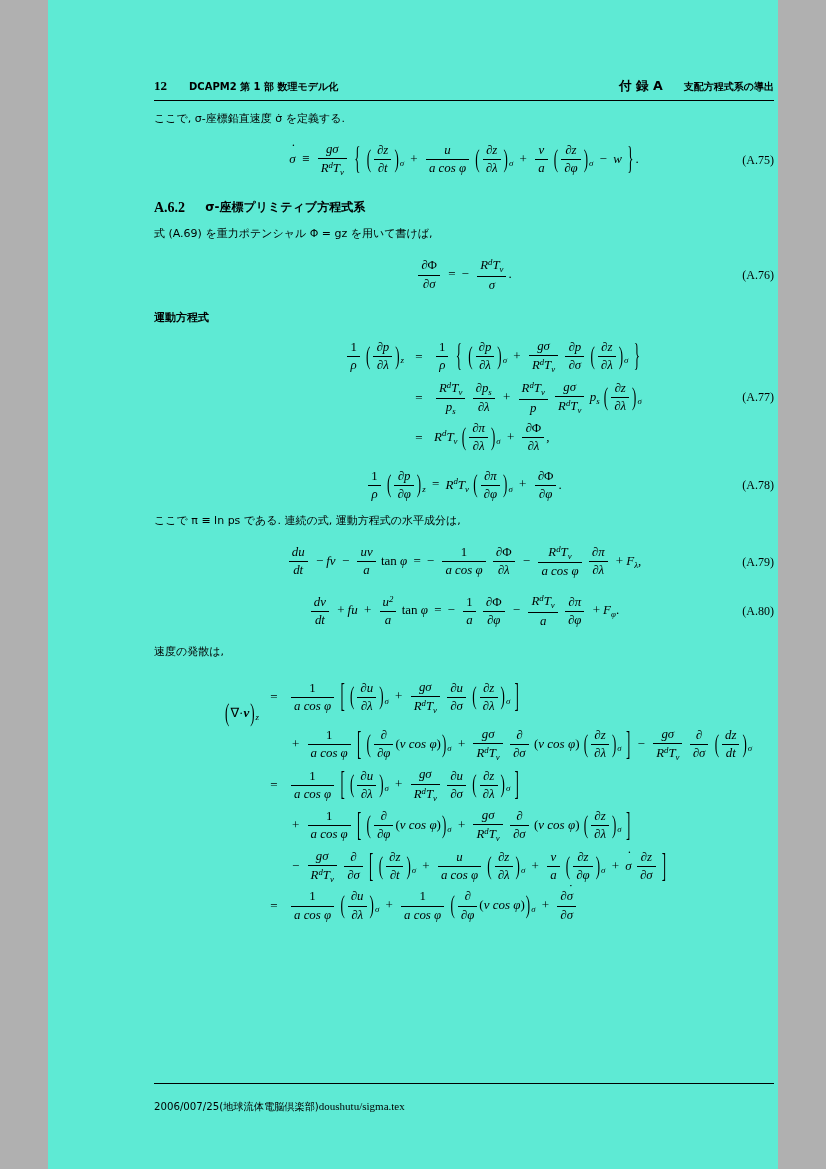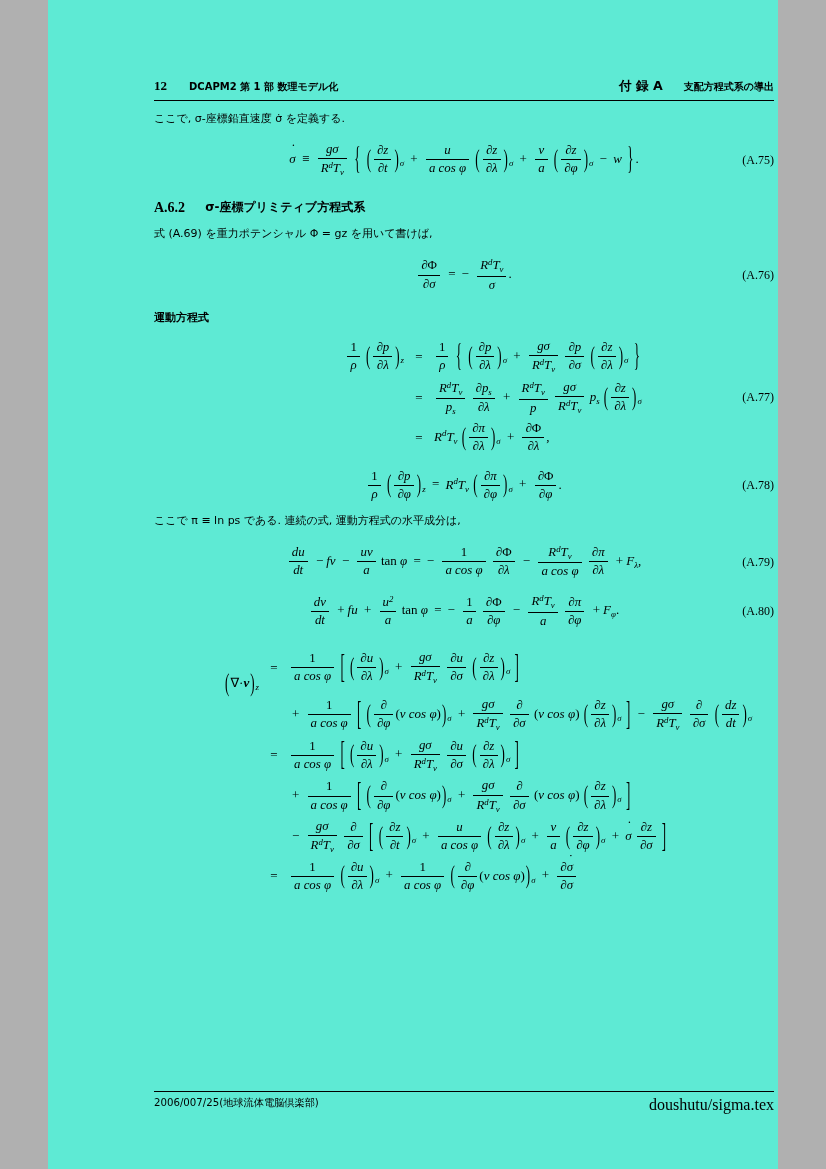--- a/index.html
+++ b/index.html
@@ -54,25 +54,24 @@
   .pg-header .right .ap {
     margin-right: 18px;
   }
   
   .pg-footer {
     position: absolute;
     left: 106px;
     bottom: 55px;
     width: 620px;
     display: flex;
-    justify-content: space-between;
+    justify-content: flex-start;
     font-size: 10.5px;
-    padding-top: 4px;
+    padding-top: 16px;
     border-top: 0.9px solid #000;
-    gap: 40px;
   }
   
   .para {
     font-size: 12.3px;
     line-height: 1.62;
     margin: 9px 0 0 0;
     text-align: justify;
   }
   .sect {
     font-weight: bold;
@@ -452,20 +451,21 @@
           </span>
         <span class="frac">
             <span class="num"><span class="mo">∂</span><span class="mi">π</span></span>
             <span class="den"><span class="mo">∂</span><span class="mi">φ</span></span>
           </span>
         <span class="opsp">+</span><span class="mi">F</span><span class="sub">φ</span><span class="mo">.</span>
       </div>
       <div class="eqtag">(A.80)</div>
     </div>
 
+    <div class="para jp">速度の発散は,</div>
 
     <div class="eqblock" style="margin-top:12px;">
 
       <div class="eqline">
         <div class="eqlhs eq" style="width:105px;text-align:right;margin-top:32px;">
           <span class="paren">(</span><span class="mo">∇</span><span class="mo">·</span><span class="vec">v</span><span class="paren">)</span><span class="sub">z</span>
         </div>
         <div class="eqeq eq"><span class="mo">=</span></div>
         <div class="eqrhs eq">
           <span class="frac">
@@ -675,16 +675,16 @@
             </span>
         </div>
       </div>
 
     </div>
 
   </div>
 
   <div class="pg-footer">
     <span class="jp" style="font-size:10.2px">2006/007/25(地球流体電脳倶楽部)</span>
-    <span style="font-size:16px">doushutu/sigma.tex</span>
+    <span style="font-size:11px">doushutu/sigma.tex</span>
   </div>
 
 </div>
 
 </body></html>

